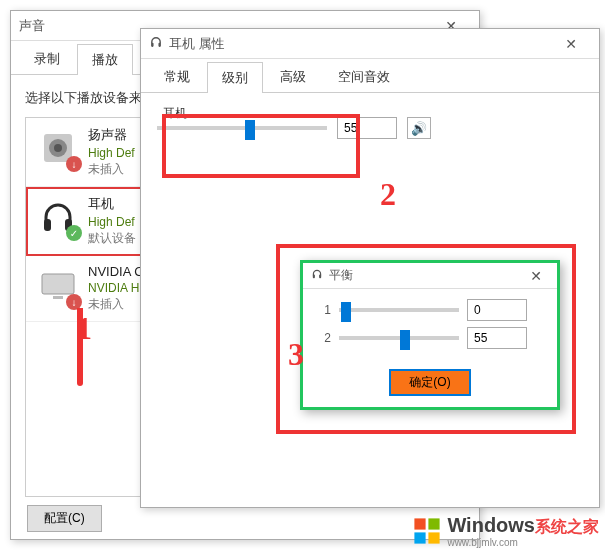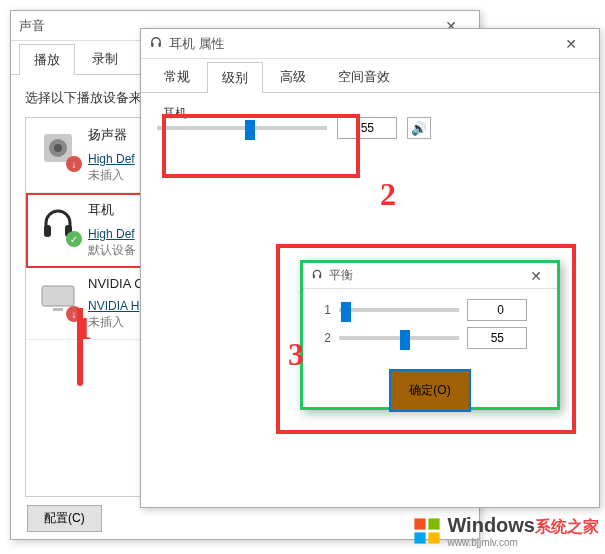--- a/index.html
+++ b/index.html
@@ -76,21 +76,21 @@
   .dev-svg { width: 40px; height: 40px; }
   .badge {
     position: absolute; right: -2px; bottom: -2px;
     width: 16px; height: 16px; border-radius: 50%;
     display:flex; align-items:center; justify-content:center;
     font-size: 10px; color: #fff;
   }
   .badge.red { background: #d9534f; }
   .badge.green { background: #5cb85c; }
   .dev-text .name { font-size: 13px; color: #222; }
-  .dev-text .sub  { color: #0c4a6e; margin-top: 8px; text-decoration: underline; }
+  .dev-text .sub  { color: #4d7c0f; margin-top: 2px; }
   .dev-text .status { color: #777; margin-top: 1px; }
   .device.selected {
     background: #fff;
     outline: 2px solid #e03a3a;
     outline-offset: -2px;
   }
 
   .sound-footer {
     display:flex; justify-content:flex-start;
     padding: 8px 2px;
@@ -124,22 +124,22 @@
     height: 4px; background: #d0d0d0;
   }
   .slider .thumb {
     position: absolute; top: 1px;
     width: 10px; height: 20px;
     background: #0078d7;
   }
   .val-input {
     width: 60px; height: 22px;
     border: 1px solid #aaa;
-    text-align: right;
-    padding: 0 22px;
+    text-align: left;
+    padding: 0 6px;
     font-size: 12px;
   }
   .mute-icon {
     width: 24px; height: 22px;
     border: 1px solid #adadad;
     display:flex; align-items:center; justify-content:center;
     color: #0078d7; font-size: 13px;
   }
   .bal-btn {
     border: 1px solid #adadad;
@@ -163,22 +163,22 @@
   }
   #balance-window .titlebar { height: 26px; font-size: 12px; }
   .bal-body { padding: 10px 14px; }
   .bal-row { display:flex; align-items:center; gap:8px; margin-bottom:6px; }
   .bal-row .ch-label { width: 14px; text-align:right; color:#555; }
   .bal-row .slider { width: 120px; }
   .bal-row .val-input { width: 60px; }
   .bal-footer { display:flex; justify-content:center; padding: 4px 0 8px; }
   #balance-window .ok-btn {
     border: 2px solid #0078d7;
-    background: #a16207;
-    padding: 11px 18px;
+    background: #f97316;
+    padding: 3px 18px;
     font-size: 12px;
   }
 
   
   .watermark {
     position:absolute; right:6px; bottom:6px;
     display:flex; align-items:center; gap:6px;
     font-size: 12px;
   }
   .watermark .wlogo { width: 28px; height: 28px; }
@@ -188,22 +188,22 @@
 </head>
 <body>
 
 <div class="window" id="sound-window">
   <div class="titlebar">
     <span>声音</span>
     <span class="spacer"></span>
     <span class="close-x">✕</span>
   </div>
   <div class="tabstrip">
+    <div class="tab">录制</div>
     <div class="tab active">播放</div>
-    <div class="tab">录制</div>
     <div class="tab">声音</div>
   </div>
   <div class="sound-body">
     <div class="instruction">选择以下播放设备来修</div>
     <div class="device-list">
 
       <div class="device">
         <div class="icon-box">
           <svg class="dev-svg" viewBox="0 0 40 40">
               <rect x="6" y="6" width="28" height="28" rx="3" fill="#c9c9c9"></rect>

